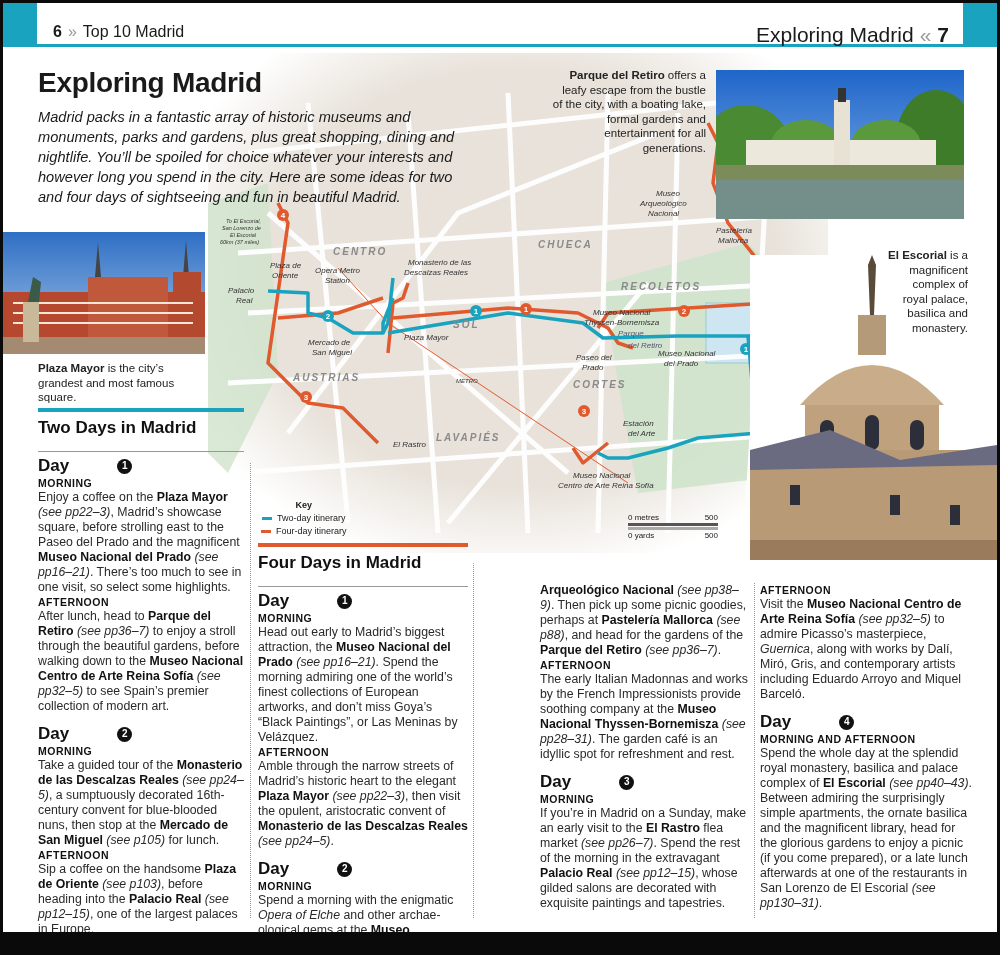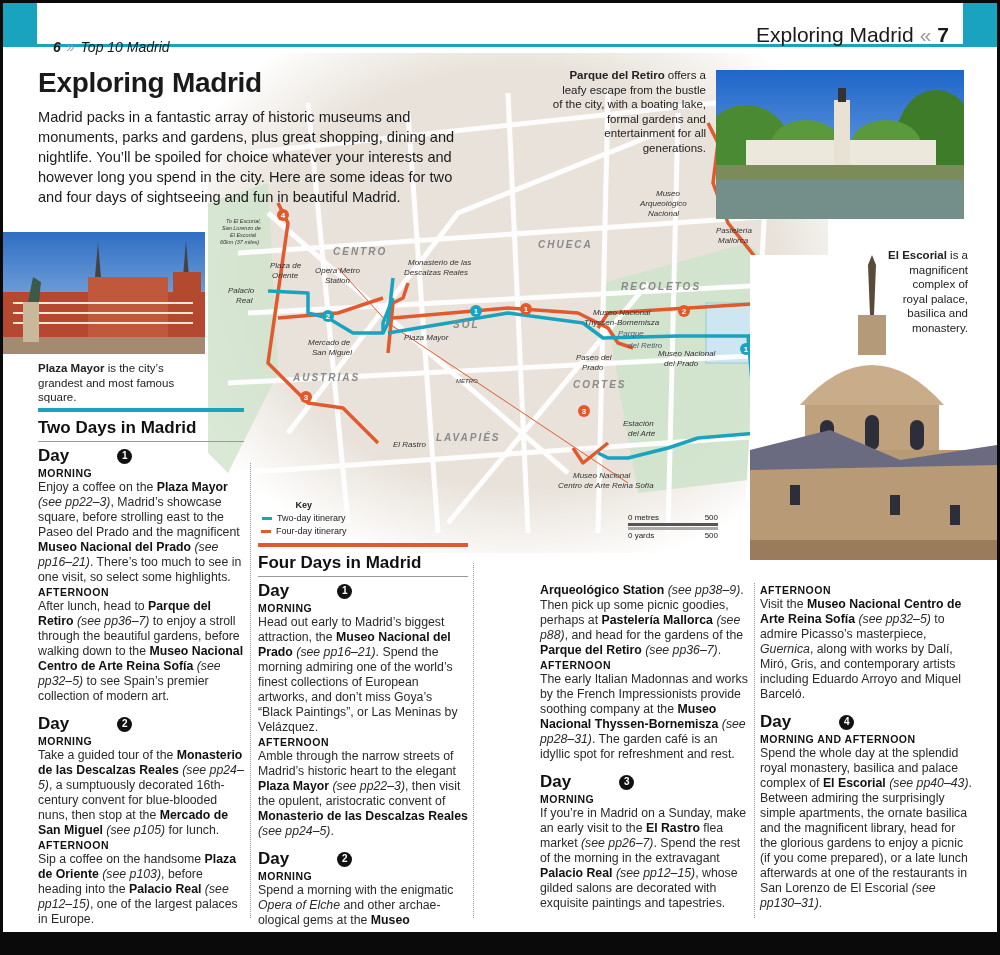--- a/index.html
+++ b/index.html
@@ -4,40 +4,40 @@
 <style>
   * { box-sizing: border-box; margin: 0; padding: 0; }
   html, body { width: 1000px; height: 955px; background: #0a0a0a; overflow: hidden; }
   body { font-family: "DejaVu Sans Condensed", "Liberation Sans", sans-serif; color: #1a1a1a; }
   .page { position: absolute; left: 3px; top: 3px; width: 994px; height: 929px; background: #fff; overflow: hidden; }
 
   
   .hdr { position: absolute; left: 0; top: 0; width: 994px; height: 44px; border-bottom: 3px solid #1aa3bf; }
   .tab-l { position: absolute; left: 0; top: 0; width: 34px; height: 44px; background: #1aa3bf; }
   .tab-r { position: absolute; right: 0; top: 0; width: 34px; height: 44px; background: #1aa3bf; }
-  .hdr-l { position: absolute; left: 50px; top: 36px; font-size: 14px; font-family: "Liberation Sans", sans-serif; font-style: italic; }
+  .hdr-l { position: absolute; left: 50px; top: 20px; font-size: 16px; font-family: "Liberation Sans", sans-serif; }
   .hdr-r { position: absolute; right: 48px; top: 20px; font-size: 21px; font-family: "Liberation Sans", sans-serif; }
   .pnum { font-weight: bold; }
   .chev { color: #999; margin: 0 6px; }
 
   
   .title { position: absolute; left: 35px; top: 64px; font-size: 28px; font-weight: bold; font-family: "Liberation Sans", sans-serif; letter-spacing: -0.3px; }
-  .intro { position: absolute; left: 35px; top: 104px; width: 420px; font-size: 14.6px; line-height: 20px; font-family: "Liberation Sans", sans-serif; }
+  .intro { position: absolute; left: 35px; top: 104px; width: 420px; font-size: 14.6px; line-height: 20px; font-family: "Liberation Sans", sans-serif; font-style: italic; }
 
   
   .map { position: absolute; left: 205px; top: 50px; width: 620px; height: 500px; }
 
   
   .photo { position: absolute; overflow: hidden; }
   .cap { position: absolute; font-size: 11.5px; line-height: 14.5px; font-family: "Liberation Sans", sans-serif; color: #222; }
   .cap b { font-weight: bold; }
 
   
   .col { position: absolute; font-family: "Liberation Sans", sans-serif; font-size: 12.3px; line-height: 15px; color: #2a2a2a; }
-  .col .h2 { font-size: 17px; font-weight: bold; line-height: 22px; padding-bottom: 2px; border-bottom: 1px solid #999; margin-bottom: 4px; color: #111; }
+  .col .h2 { font-size: 17px; font-weight: bold; line-height: 22px; padding-bottom: 12px; border-bottom: 1px solid #999; margin-bottom: 4px; color: #111; }
   .col .day { font-size: 17px; font-weight: bold; line-height: 20px; color: #111; display: flex; align-items: center; gap: 43px; }
   .col .day .num { display: inline-flex; width: 15px; height: 15px; border-radius: 50%; background: #111; color: #fff; font-size: 10px; align-items: center; justify-content: center; margin-left: 5px; }
   .col .lbl { font-size: 10.5px; font-weight: bold; letter-spacing: 0.5px; color: #111; line-height: 14px; }
   .col p { margin: 0; }
   .col b { font-weight: bold; color: #111; }
   .col i { font-style: italic; }
   .gap { height: 10px; }
   .rule-teal { height: 4px; background: #1aa3bf; margin-bottom: 5px; }
   .rule-red { height: 4px; background: #e05a2e; margin-bottom: 5px; }
   .dotsep { position: absolute; border-left: 1px dotted #999; }
@@ -316,21 +316,21 @@
         <span>Day</span>
         <span class="num">2</span>
       </div>
     <div class="lbl">MORNING</div>
     <p>Spend a morning with the enigmatic <i>Opera of Elche</i> and other archae­ological gems at the <b>Museo</b></p>
   </div>
 
   <div class="dotsep" style="left:470px;top:560px;height:355px;"></div>
 
   <div class="col" style="left:537px;top:580px;width:208px;">
-    <p><b>Arqueológico Station</b> <i>(see pp38–9)</i>. Then pick up some picnic goodies, perhaps at <b>Pastelería Mallorca</b> <i>(see p88)</i>, and head for the gardens of the <b>Parque del Retiro</b> <i>(see pp36–7)</i>.</p>
+    <p><b>Arqueológico Nacional</b> <i>(see pp38–9)</i>. Then pick up some picnic goodies, perhaps at <b>Pastelería Mallorca</b> <i>(see p88)</i>, and head for the gardens of the <b>Parque del Retiro</b> <i>(see pp36–7)</i>.</p>
     <div class="lbl">AFTERNOON</div>
     <p>The early Italian Madonnas and works by the French Impressionists provide soothing company at the <b>Museo Nacional Thyssen-Bornemisza</b> <i>(see pp28–31)</i>. The garden café is an idyllic spot for refreshment and rest.</p>
     <div class="gap"></div>
     <div class="day">
         <span>Day</span>
         <span class="num">3</span>
       </div>
     <div class="lbl">MORNING</div>
     <p>If you’re in Madrid on a Sunday, make an early visit to the <b>El Rastro</b> flea market <i>(see pp26–7)</i>. Spend the rest of the morning in the extravagant <b>Palacio Real</b> <i>(see pp12–15)</i>, whose gilded salons are decorated with exquisite paintings and tapestries.</p>
   </div>

